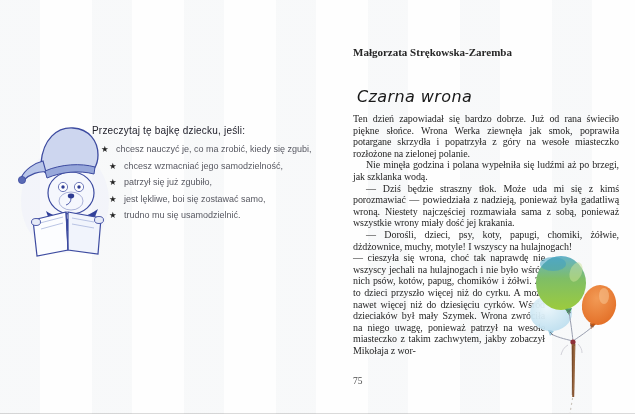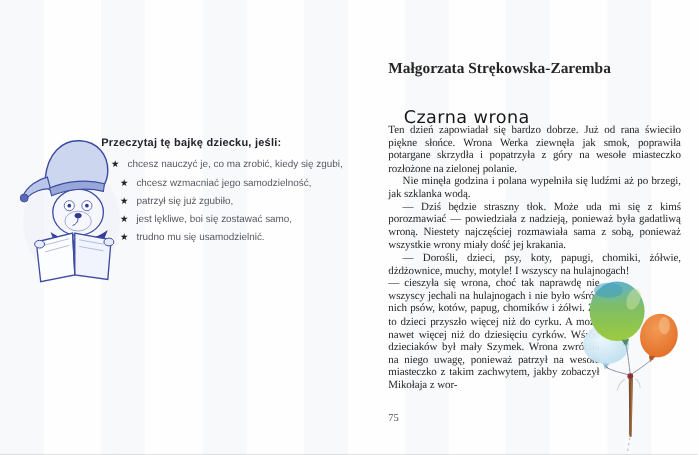--- a/index.html
+++ b/index.html
@@ -18,46 +18,47 @@
     border-bottom:1px solid rgba(0,0,0,0.14);
   }
 
   
   .dog-illo{position:absolute;left:13px;top:119px;width:97px;height:140px;}
   .guide{
     position:absolute;left:92px;top:125px;width:222px;
     font-family:"Liberation Sans", sans-serif;
   }
   .guide-heading{
-    margin:0 0 7px 0;font-size:10px;font-weight:bold;
+    margin:0 0 7px 0;font-size:10px;font-weight:normal;
     color:var(--heading_dark,#23232e);letter-spacing:0.2px;
   }
   .bullet-row{display:flex;align-items:flex-start;margin:0 0 3.5px 0;}
   .bullet-row.first{padding-left:9px;}
   .bullet-row.sub{padding-left:17px;}
   .bullet-star{
     flex:0 0 15px;font-size:8.5px;line-height:13px;
     color:var(--star_black,#232323);
   }
   .bullet-text{
     flex:1;font-size:9px;line-height:13px;
     color:var(--bullet_text,#575861);
   }
 
   
   .author{
-    position:absolute;left:353px;top:57px;width:266px;
-    font-size:14px;font-weight:bold;line-height:12px;
+    position:absolute;left:353px;top:46px;width:266px;
+    font-size:11px;font-weight:bold;line-height:12px;
     color:var(--body_text,#262626);
   }
   .story-title{
-    position:absolute;left:353px;top:84px;width:266px;margin:14px;
+    position:absolute;left:353px;top:84px;width:266px;margin:4px;
     font-family:"DejaVu Sans", sans-serif;font-weight:normal;
     font-size:16px;line-height:17px;letter-spacing:0.4px;
     color:var(--title_black,#181818);
+    font-style:italic;
   }
   .body-text{
     position:absolute;left:353px;top:113px;width:266px;
     font-size:10px;line-height:11.6px;letter-spacing:-0.1px;
     text-align:justify;color:var(--body_text,#262626);
   }
   .body-text p{margin:0;}
   .body-text p.indent{text-indent:13px;}
   .balloon-gap{float:right;width:74px;height:93px;}
   .page-number{

